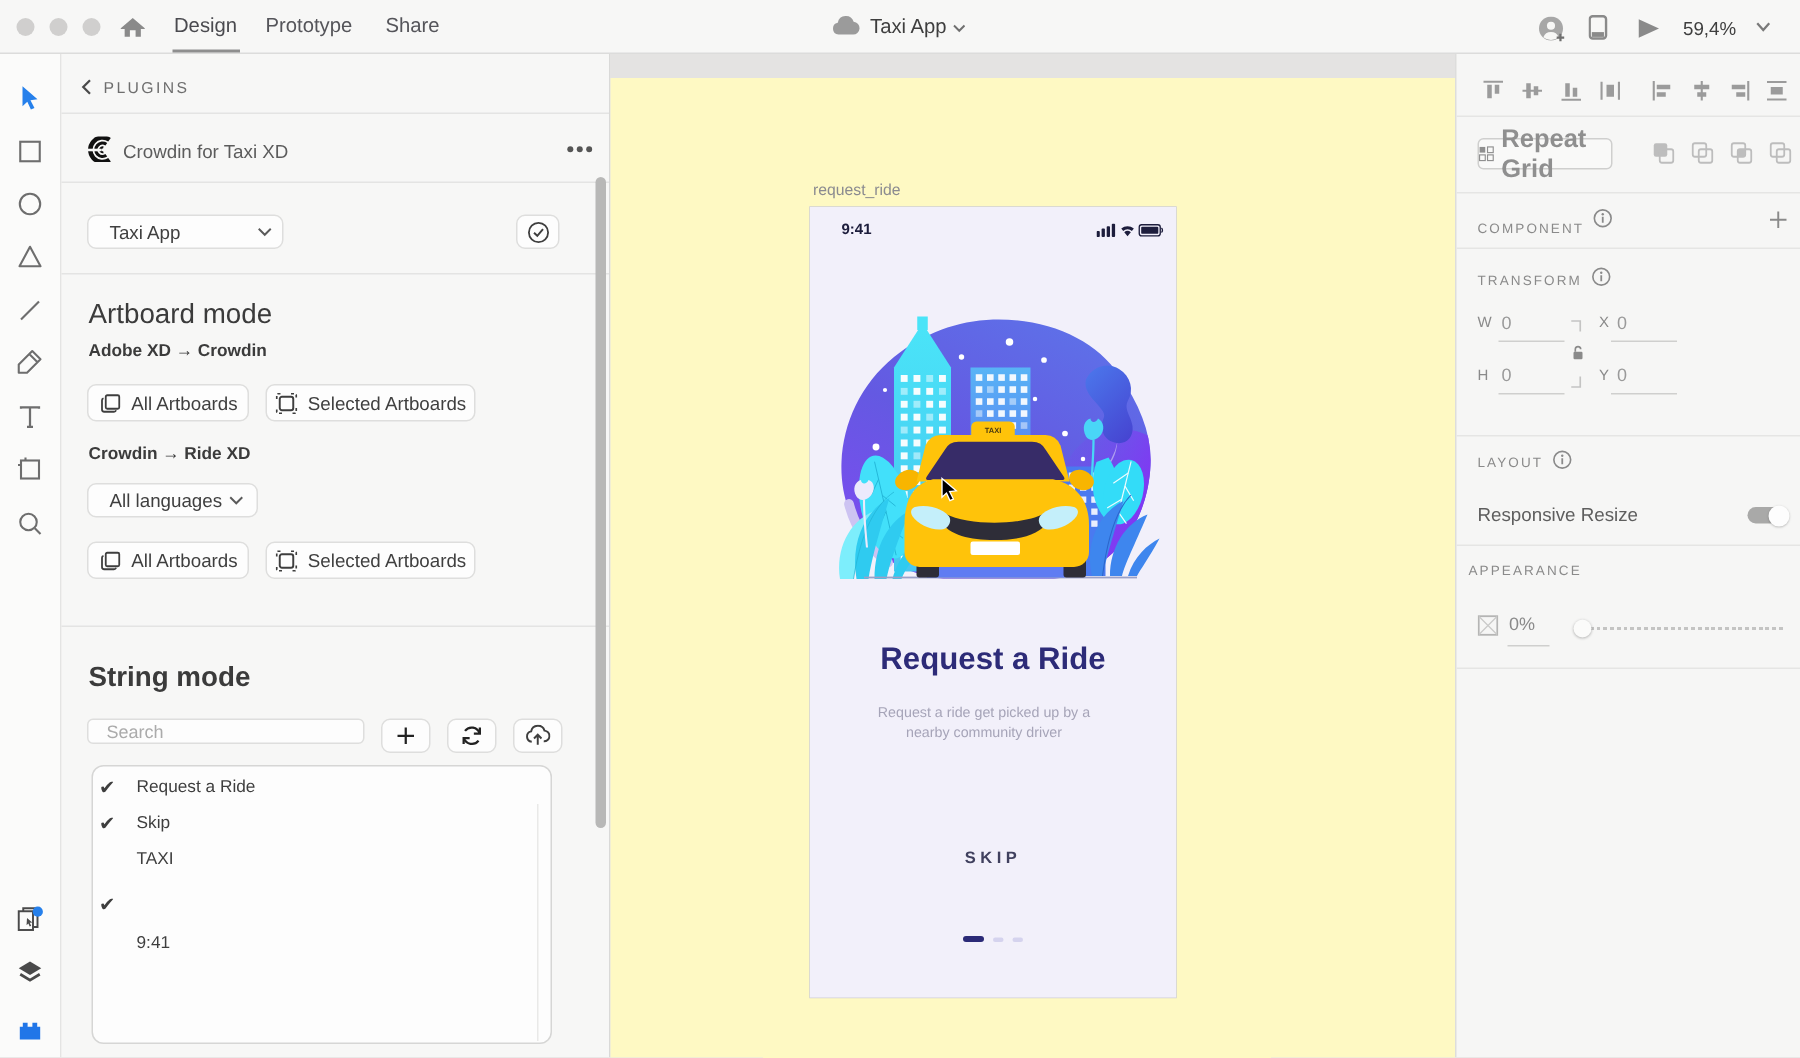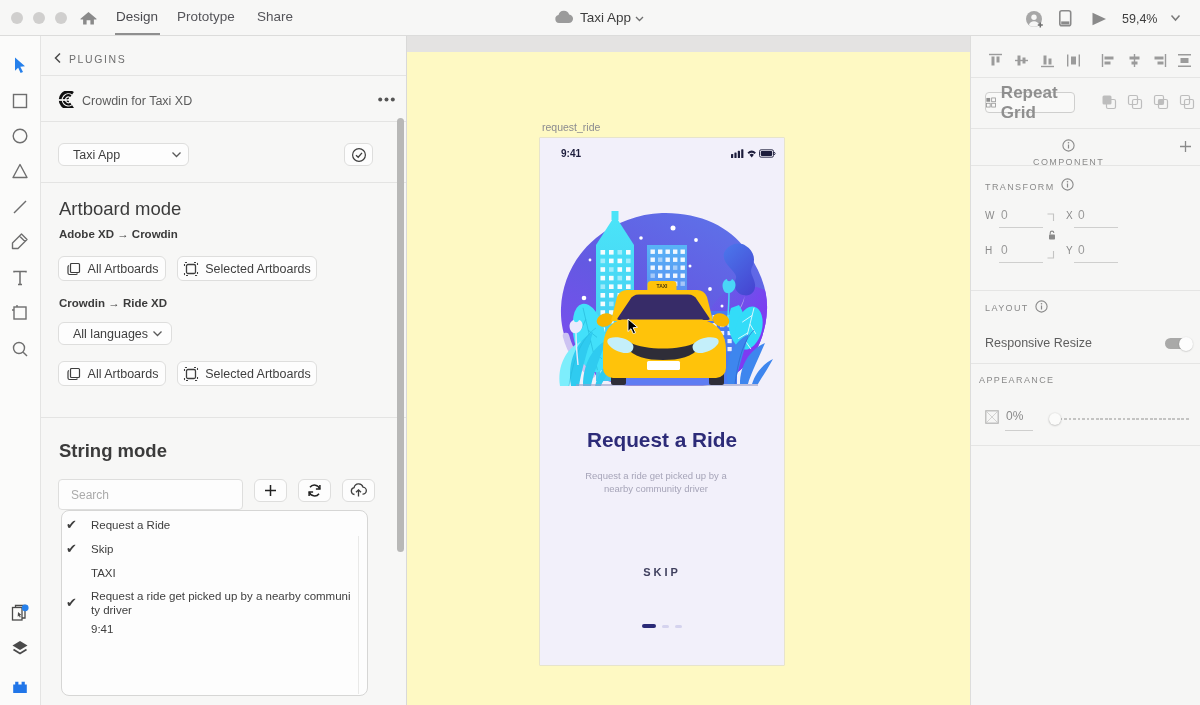--- a/index.html
+++ b/index.html
@@ -188,21 +188,21 @@
   <div class="btn" style="left:136px; top:325px; width:140px; height:25px;">
     <svg width="16" height="16" viewBox="0 0 16 16" style="margin-right:6px;">
         <rect x="3.5" y="3.5" width="9" height="9" rx="1.5" fill="none" stroke="#3e3e3e" stroke-width="1.3"></rect>
         <path d="M1.5 5 V2.5 a1 1 0 0 1 1 -1 H5 M11 1.5 h2.5 a1 1 0 0 1 1 1 V5 M14.5 11 v2.5 a1 1 0 0 1 -1 1 H11 M5 14.5 H2.5 a1 1 0 0 1 -1 -1 V11" fill="none" stroke="#3e3e3e" stroke-width="1.1" stroke-dasharray="2 1.4"></path>
       </svg>
     Selected Artboards
   </div>
   <div class="divider" style="top:381px;"></div>
 
   <div class="abs" style="left:18px; top:404px; font-size:18.5px; font-weight:bold; color:#3b3b3b;">String mode</div>
-  <div class="btn" style="left:17px; top:443px; width:185px; height:31px; justify-content:flex-start; padding-left:12px; color:#ababab; font-size:12px; border-radius:4px;">Search</div>
+  <div class="btn" style="left:17px; top:443px; width:185px; height:17px; justify-content:flex-start; padding-left:12px; color:#ababab; font-size:12px; border-radius:4px;">Search</div>
   <div class="btn" style="left:213px; top:443px; width:33px; height:23px;">
     <svg width="15" height="15" viewBox="0 0 15 15">
         <path d="M7.5 2 V13 M2 7.5 H13" stroke="#222" stroke-width="1.5"></path>
       </svg>
   </div>
   <div class="btn" style="left:257px; top:443px; width:33px; height:23px;">
     <svg width="15" height="15" viewBox="0 0 15 15">
         <path d="M12.7 6 A5.5 5.5 0 0 0 3 4.3 M2.3 9 A5.5 5.5 0 0 0 12 10.7" fill="none" stroke="#222" stroke-width="1.5"></path>
         <path d="M12.9 2 V6 H8.9 M2.1 13 V9 H6.1" fill="none" stroke="#222" stroke-width="1.5"></path>
       </svg>
@@ -214,21 +214,20 @@
       </svg>
   </div>
 
   <div class="abs" style="left:20px; top:474px; width:307px; height:186px; background:#fdfdfd; border:1px solid #d6d6d5; border-radius:8px;"></div>
   <div class="abs" style="left:25px; top:481px; font-size:13px; color:#3e3e3e;">✔</div>
   <div class="abs" style="left:50px; top:483px; font-size:11.5px; color:#3e3e3e;">Request a Ride</div>
   <div class="abs" style="left:25px; top:505px; font-size:13px; color:#3e3e3e;">✔</div>
   <div class="abs" style="left:50px; top:507px; font-size:11.5px; color:#3e3e3e;">Skip</div>
   <div class="abs" style="left:50px; top:531px; font-size:11.5px; color:#3e3e3e;">TAXI</div>
   <div class="abs" style="left:25px; top:559px; font-size:13px; color:#3e3e3e;">✔</div>
-  <div class="abs" style="left:50px; top:554px; font-size:11.5px; line-height:13.5px; color:#3e3e3e;">Request a ride get picked up by a nearby communi<br>ty driver</div>
   <div class="abs" style="left:50px; top:587px; font-size:11.5px; color:#3e3e3e;">9:41</div>
   <div class="abs" style="left:317px; top:500px; width:1px; height:158px; background:#e9e9e8;"></div>
   <div id="lscroll"></div>
 </div>
 
 <div id="canvas">
   <div id="ab-label">request_ride</div>
   <div id="artboard">
 
     <div class="abs" style="left:21px; top:10px; font-size:10px; font-weight:bold; color:#1d1d3c;">9:41</div>
@@ -543,21 +542,21 @@
       <rect x="5.5" y="5.5" width="9" height="9" rx="1.5" fill="none" stroke="#bdbdbd" stroke-width="1.2"></rect>
       <rect x="5.5" y="5.5" width="5" height="5" fill="#bdbdbd"></rect>
   </svg>
   <svg class="gicon" style="left:208px; top:58px;" width="16" height="16" viewBox="0 0 16 16">
     <rect x="1.5" y="1.5" width="9" height="9" rx="1.5" fill="none" stroke="#bdbdbd" stroke-width="1.2"></rect>
       <rect x="5.5" y="5.5" width="9" height="9" rx="1.5" fill="none" stroke="#bdbdbd" stroke-width="1.2"></rect>
   </svg>
   <div class="rp-div" style="top:92px;"></div>
 
   
-  <div class="sec-h" style="left:14px; top:121px;margin-left:48px;">COMPONENT</div>
+  <div class="sec-h" style="left:14px; top:111px;">COMPONENT</div>
   <svg class="gicon" style="left:91px; top:103px;" width="13" height="13" viewBox="0 0 13 13">
       <circle cx="6.5" cy="6.5" r="5.6" fill="none" stroke="#8a8a8a" stroke-width="1.1"></circle>
       <path d="M6.5 5.5 V9.5" stroke="#8a8a8a" stroke-width="1.2"></path>
       <circle cx="6.5" cy="3.8" r="0.8" fill="#8a8a8a"></circle>
     </svg>
   <svg class="gicon" style="left:208px; top:104px;" width="13" height="13" viewBox="0 0 13 13">
       <path d="M6.5 1 V12 M1 6.5 H12" stroke="#8a8a8a" stroke-width="1.3"></path>
     </svg>
   <div class="rp-div" style="top:129px;"></div>
 

